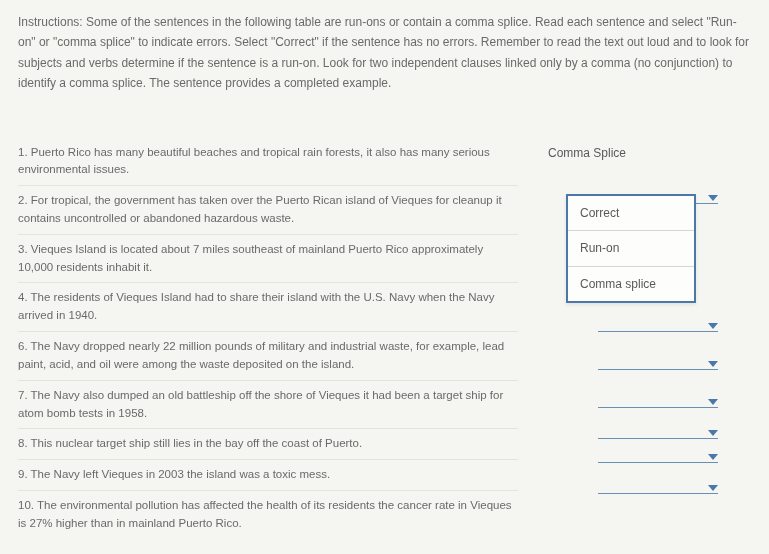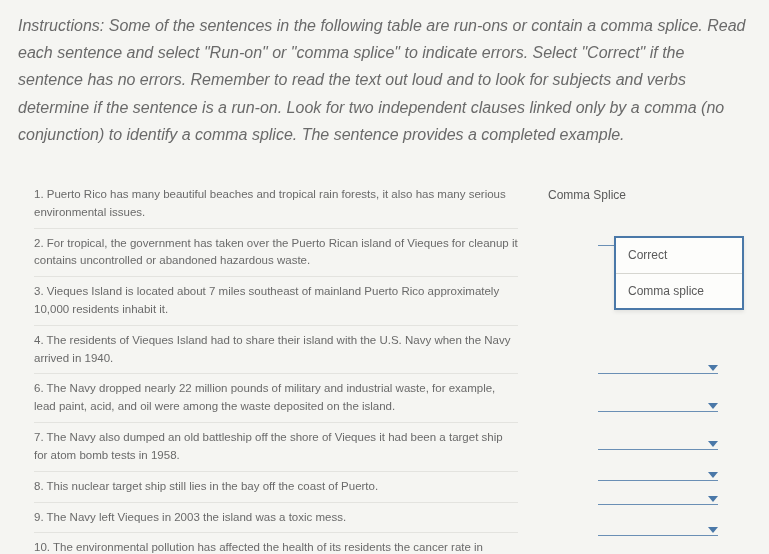--- a/index.html
+++ b/index.html
@@ -6,41 +6,39 @@
   body {
     font-family: Verdana, Geneva, sans-serif;
     background: #f5f5f2;
     color: #5a5a5a;
     padding: 12px 18px;
     font-size: 12px;
     line-height: 1.55;
     width: 769px;
   }
   .instructions {
-    font-style: italic;
     color: #6a6a6a;
-    margin-bottom: 32px;
-    font-size: 16px;
+    margin-bottom: 44px;
+    font-size: 12px;
     line-height: 1.7;
   }
   .content {
     display: flex;
     gap: 30px;
   }
   .questions {
     flex: 1;
     max-width: 500px;
   }
   .q-row {
     padding: 6px 0;
     border-bottom: 1px solid #e3e3df;
     color: #6a6a6a;
     font-size: 11.5px;
     line-height: 1.55;
-    margin-left: 16px;
   }
   .answers {
     width: 170px;
     position: relative;
   }
   .ans-example {
     color: #5a5a5a;
     font-size: 12px;
     padding: 6px 0 18px 0;
   }
@@ -67,21 +65,20 @@
   }
   .dropdown {
     position: absolute;
     top: 56px;
     left: 18px;
     width: 130px;
     border: 2px solid #4a78a8;
     background: #fdfdfb;
     font-size: 12px;
     box-shadow: 0 2px 4px rgba(0,0,0,0.08);
-    margin-left: 48px;
   }
   .dropdown .opt {
     padding: 8px 12px;
     border-bottom: 1px solid #d6d6d0;
     color: #5a5a5a;
     cursor: pointer;
   }
   .dropdown .opt:last-child { border-bottom: none; }
 </style>
 </head>
@@ -108,20 +105,21 @@
     <div class="ans-example">Comma Splice</div>
 
     <div class="ans-slot">
         <div class="select-line">
           <span class="caret"></span>
         </div>
       </div>
 
     <div class="dropdown">
       <div class="opt">Correct</div>
+      <div class="opt">Run-on</div>
       <div class="opt">Comma splice</div>
     </div>
 
     <div style="height:90px"></div>
 
     <div class="ans-slot">
         <div class="select-line">
           <span class="caret"></span>
         </div>
       </div>

